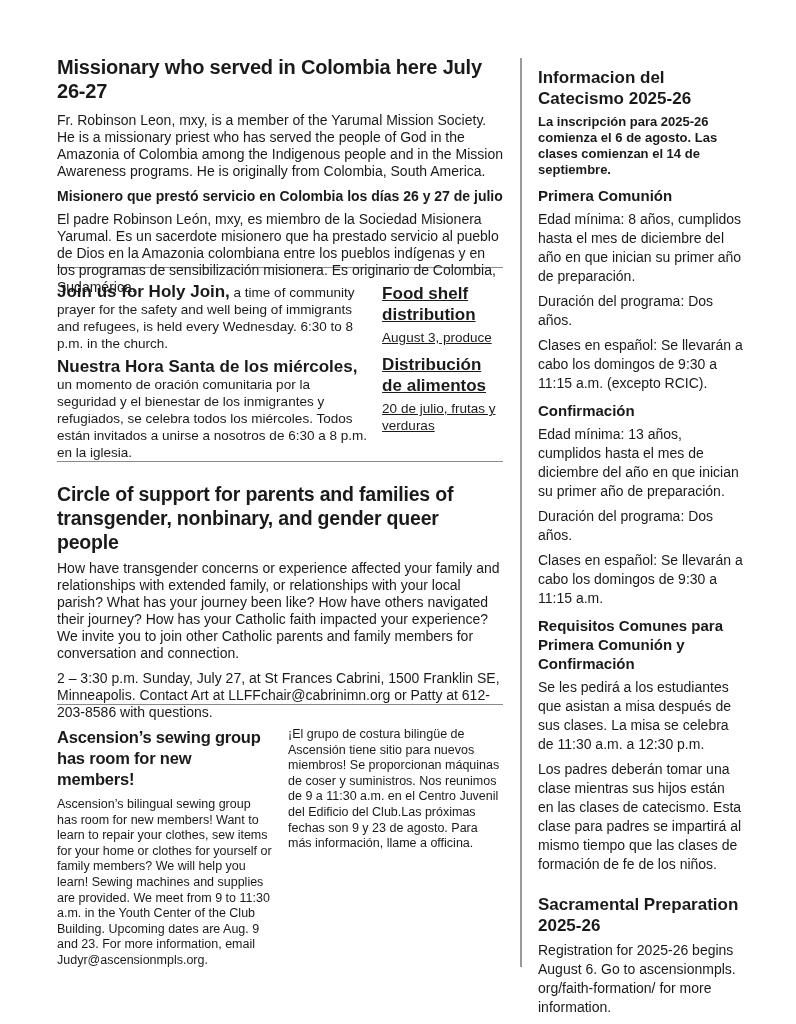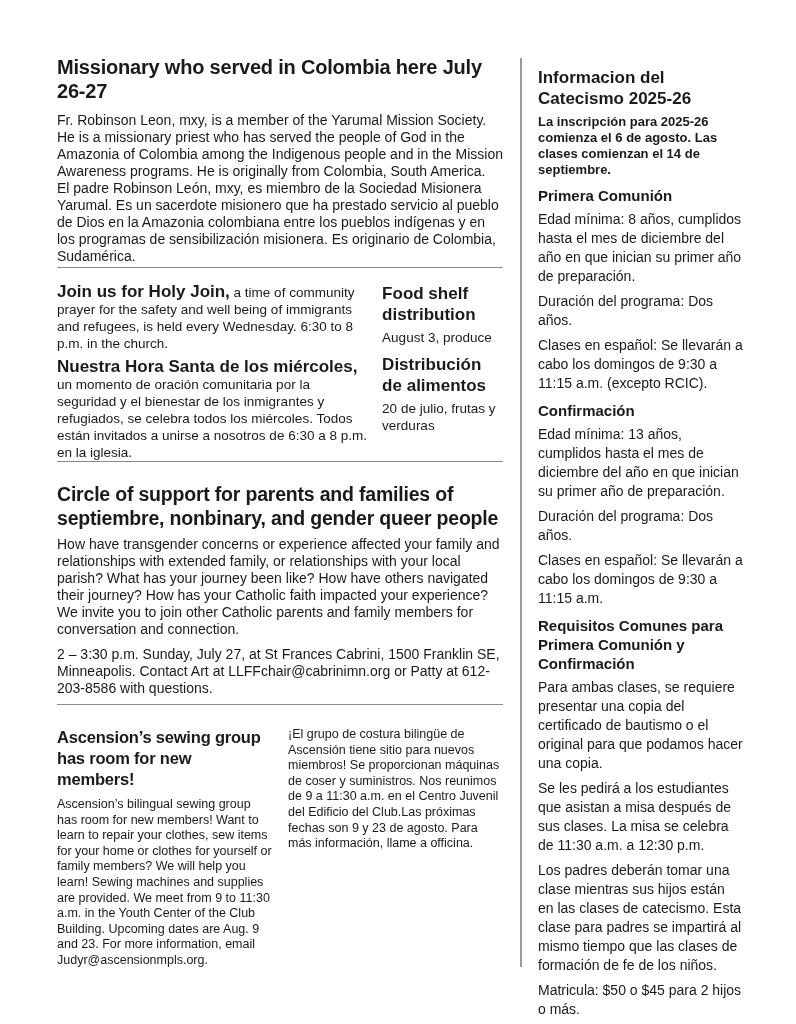--- a/index.html
+++ b/index.html
@@ -13,21 +13,21 @@
   .hrule { height: 1px; background: #8a8a8a; width: 446px; }
 
   h1.big { font-size: 20px; font-weight: bold; margin: 0 0 9px 0; letter-spacing: -0.2px; line-height: 24px; }
   p { margin: 0; }
   .body14 { font-size: 14px; line-height: 17px; }
   .sub-bold { font-size: 14px; font-weight: bold; margin: 8px 0 6px 0; line-height: 17px; }
 
   .sec1 { height: 212px; }
   .sec2 { display: flex; padding-top: 15px; height: 178px; }
   .sec2 .col-a { width: 315px; }
-  .sec2 .col-b { width: 122px; margin-left: 13px; }
+  .sec2 .col-b { width: 122px; margin-left: 13px; text-decoration: underline; }
   .lead-bold { font-size: 17px; font-weight: bold; }
   .sec2 p.body { font-size: 13.5px; line-height: 17px; margin-bottom: 6px; }
   .sec2 h3 { font-size: 17px; font-weight: bold; margin: 0 0 4px 0; line-height: 21px; }
   .sec2 .col-b p { font-size: 13.5px; line-height: 17px; margin-bottom: 8px; }
 
   .sec3 { padding-top: 20px; height: 222px; }
   .sec3 h1.big { font-size: 19.5px; line-height: 24px; margin-bottom: 6px; }
   .sec3 p { font-size: 14px; line-height: 17px; margin-bottom: 8px; }
 
   .sec4 { display: flex; padding-top: 22px; }
@@ -45,20 +45,21 @@
 </head>
 <body>
 
 <div class="vrule"></div>
 
 <div class="left">
 
   <section class="sec1">
     <h1 class="big">Missionary who served in Colombia here July 26-27</h1>
     <p class="body14">Fr. Robinson Leon, mxy, is a member of the Yarumal Mission Society. He is a missionary priest who has served the people of God in the Amazonia of Colombia among the Indigenous people and in the Mission Awareness programs. He is originally from Colombia, South America.</p>
+    <p class="sub-bold">Misionero que prestó servicio en Colombia los días 26 y 27 de julio</p>
     <p class="body14">El padre Robinson León, mxy, es miembro de la Sociedad Misionera Yarumal. Es un sacerdote misionero que ha prestado servicio al pueblo de Dios en la Amazonia colombiana entre los pueblos indígenas y en los programas de sensibilización misionera. Es originario de Colombia, Sudamérica.</p>
   </section>
 
   <div class="hrule"></div>
 
   <section class="sec2">
     <div class="col-a">
       <p class="body"><span class="lead-bold">Join us for Holy Join,</span><span> a time of community prayer for the safety and well being of immigrants and refugees, is held every Wednesday. 6:30 to 8 p.m. in the church.</span></p>
       <p class="body"><span class="lead-bold">Nuestra Hora Santa de los miércoles,</span><span> un momento de oración comunitaria por la seguridad y el bienestar de los inmigrantes y refugiados, se celebra todos los miércoles. Todos están invitados a unirse a nosotros de 6:30 a 8 p.m. en la iglesia.</span></p>
     </div>
@@ -66,21 +67,21 @@
       <h3>Food shelf distribution</h3>
       <p>August 3, produce</p>
       <h3>Distribución de alimentos</h3>
       <p>20 de julio, frutas y verduras</p>
     </div>
   </section>
 
   <div class="hrule"></div>
 
   <section class="sec3">
-    <h1 class="big">Circle of support for parents and families of septiembre, nonbinary, and gender queer people</h1>
+    <h1 class="big">Circle of support for parents and families of transgender, nonbinary, and gender queer people</h1>
     <p>How have transgender concerns or experience affected your family and relationships with extended family, or relationships with your local parish? What has your journey been like? How have others navigated their journey? How has your Catholic faith impacted your experience? We invite you to join other Catholic parents and family members for conversation and connection.</p>
     <p>2 – 3:30 p.m. Sunday, July 27, at St Frances Cabrini, 1500 Franklin SE, Minneapolis. Contact Art at LLFFchair@cabrinimn.org or Patty at 612-203-8586 with questions.</p>
   </section>
 
   <div class="hrule"></div>
 
   <section class="sec4">
     <div class="col">
       <h2>Ascension’s sewing group has room for new members!</h2>
       <p>Ascension’s bilingual sewing group has room for new members! Want to learn to repair your clothes, sew items for your home or clothes for yourself or family members? We will help you learn! Sewing machines and supplies are provided. We meet from 9 to 11:30 a.m. in the Youth Center of the Club Building. Upcoming dates are Aug. 9 and 23. For more information, email Judyr@ascensionmpls.org.</p>
@@ -99,20 +100,18 @@
   <p class="item">Edad mínima: 8 años, cumplidos hasta el mes de diciembre del año en que inician su primer año de preparación.</p>
   <p class="item">Duración del programa: Dos años.</p>
   <p class="item">Clases en español: Se llevarán a cabo los domingos de 9:30 a 11:15 a.m. (excepto RCIC).</p>
 
   <h2 class="h-sec">Confirmación</h2>
   <p class="item">Edad mínima: 13 años, cumplidos hasta el mes de diciembre del año en que inician su primer año de preparación.</p>
   <p class="item">Duración del programa: Dos años.</p>
   <p class="item">Clases en español: Se llevarán a cabo los domingos de 9:30 a 11:15 a.m.</p>
 
   <h2 class="h-sec">Requisitos Comunes para Primera Comunión y Confirmación</h2>
-  <p class="item">Para ambas clases, se requiere presentar una copia del certificado de bautismo o el original para que podamos hacer una copia.</p>
   <p class="item">Se les pedirá a los estudiantes que asistan a misa después de sus clases. La misa se celebra de 11:30 a.m. a 12:30 p.m.</p>
   <p class="item">Los padres deberán tomar una clase mientras sus hijos están en las clases de catecismo. Esta clase para padres se impartirá al mismo tiempo que las clases de formación de fe de los niños.</p>
-  <p class="item">Matricula: $50 o $45 para 2 hijos o más.</p>
 
   <h2 class="h-bottom">Sacramental Preparation 2025-26</h2>
   <p class="item">Registration for 2025-26 begins August 6. Go to ascensionmpls. org/faith-formation/ for more information.</p>
 </aside>
 
 </body></html>

